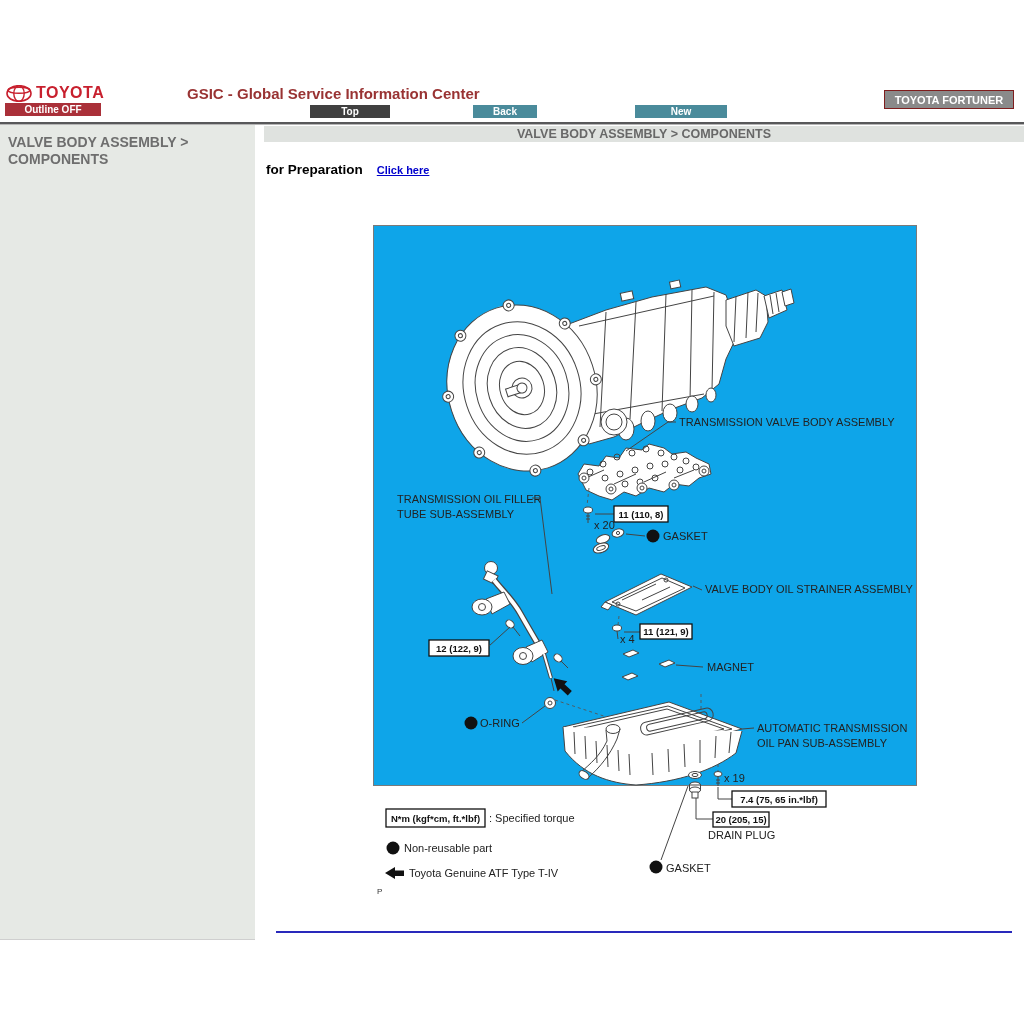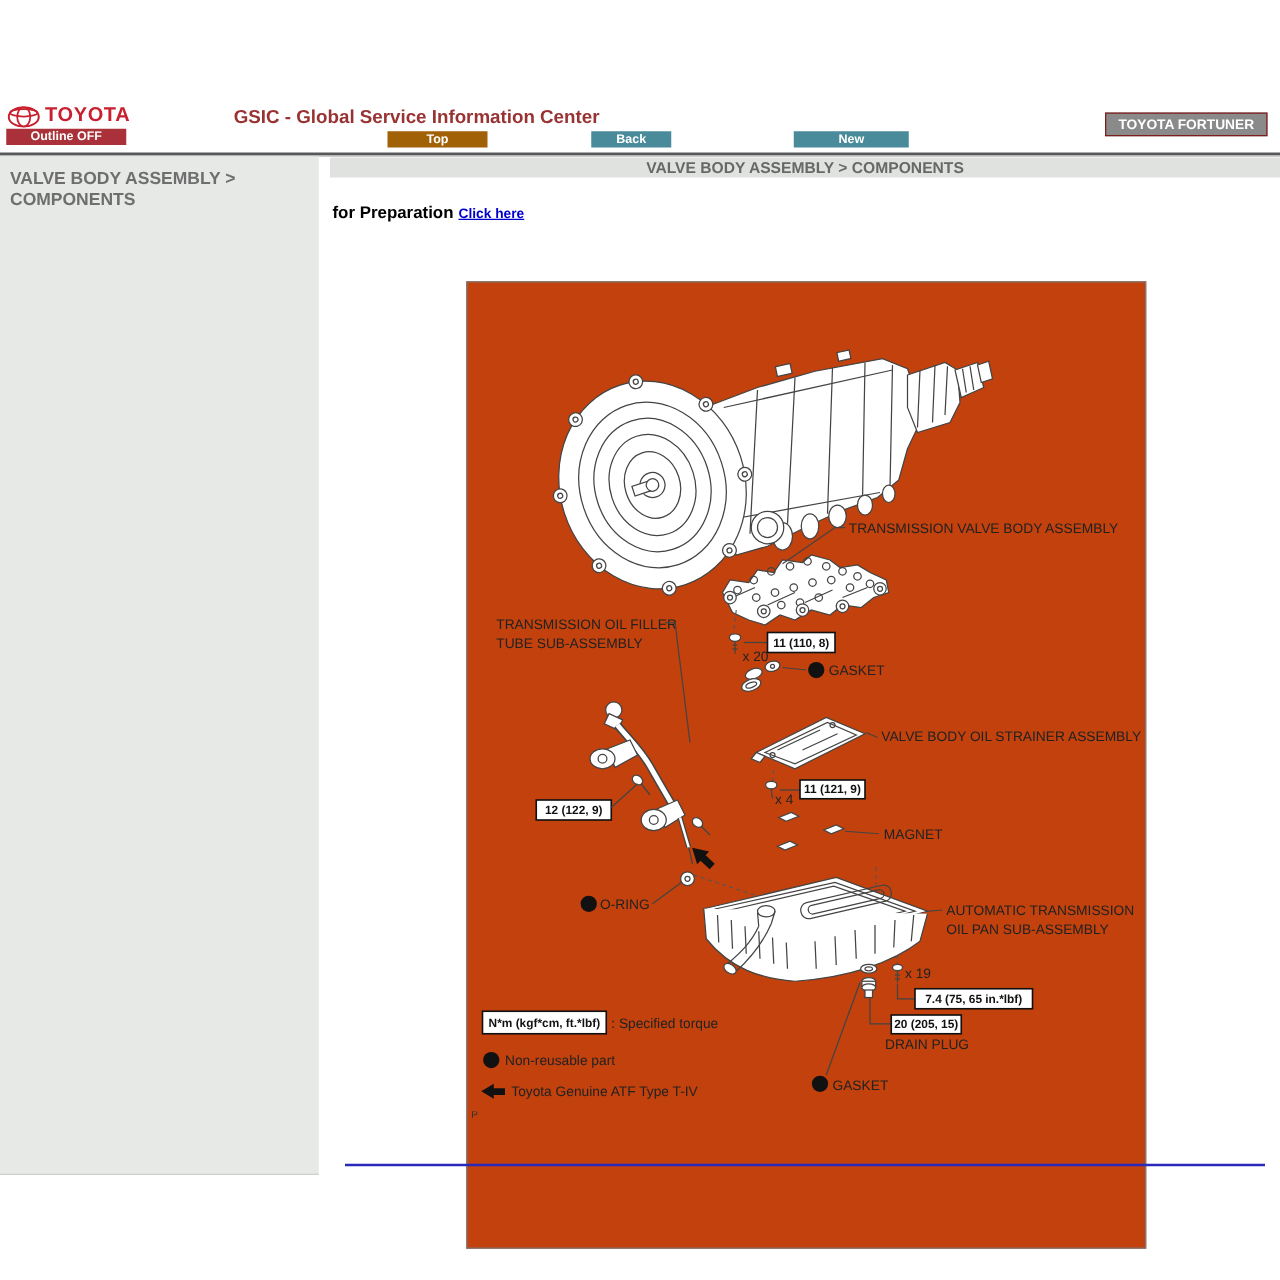--- a/index.html
+++ b/index.html
@@ -22,23 +22,23 @@
 
   
   .sidebar{position:absolute;left:0;top:125px;width:255px;height:815px;background:#e6e9e5;
            border-bottom:1px solid #cfcfcf;box-sizing:border-box;}
   .sidebar-title{padding:9px 10px 0 8px;font-size:14px;font-weight:bold;color:#6e6e6e;line-height:1.2;}
 
   
   .main-heading-bar{position:absolute;left:264px;top:126px;width:760px;height:16px;line-height:16px;
                     background:#dfe2df;text-align:center;font-size:12.5px;font-weight:bold;color:#686868;}
   .prep-row{position:absolute;left:266px;top:162px;font-size:13.5px;font-weight:bold;color:#000;}
-  .prep-link{font-size:11px;font-weight:bold;color:#0000cc;text-decoration:underline;cursor:pointer;margin-left:4px;}
-
-  .diagram-box{position:absolute;left:373px;top:225px;width:544px;height:774px;background:#c2410c;
+  .prep-link{font-size:11px;font-weight:bold;color:#0000cc;text-decoration:underline;cursor:pointer;margin-left:14px;}
+
+  .diagram-box{position:absolute;left:373px;top:225px;width:544px;height:561px;background:#0ea5e9;
                border:1px solid #7a7a7a;box-sizing:border-box;}
 
   .page-indicator{position:absolute;left:264px;top:913px;width:760px;text-align:center;
                   font-size:11px;color:#555;}
   .footer-rule{position:absolute;left:276px;top:931px;width:736px;height:2px;background:#2929bb;}
 
   
   svg{font-family:"Liberation Sans",sans-serif;}
   .ln{stroke:#444;fill:none;stroke-width:1;}
   .lnw{stroke:#444;fill:#fff;stroke-width:1;}
@@ -61,21 +61,21 @@
     </svg>
     <span class="brand-text" style="color:#c8202e">TOYOTA</span>
   </div>
 
   <div class="gsic-title" style="color:#993333">GSIC - Global Service Information Center</div>
 
   <div class="fortuner-btn">TOYOTA FORTUNER</div>
 
   <div class="outline-btn" style="background:#aa3039">Outline OFF</div>
 
-  <div class="nav-btn" style="left:310px;width:80px;background:#a16207">Top</div>
+  <div class="nav-btn" style="left:310px;width:80px;background:#404040">Top</div>
   <div class="nav-btn" style="left:473px;width:64px;background:#4a8b9b">Back</div>
   <div class="nav-btn" style="left:635px;width:92px;background:#4a8b9b">New</div>
 
   <div class="hdr-rule"></div>
 
   <div class="sidebar">
     <div class="sidebar-title">VALVE BODY ASSEMBLY &gt; COMPONENTS</div>
   </div>
 
   <div class="main-heading-bar">VALVE BODY ASSEMBLY &gt; COMPONENTS</div>

